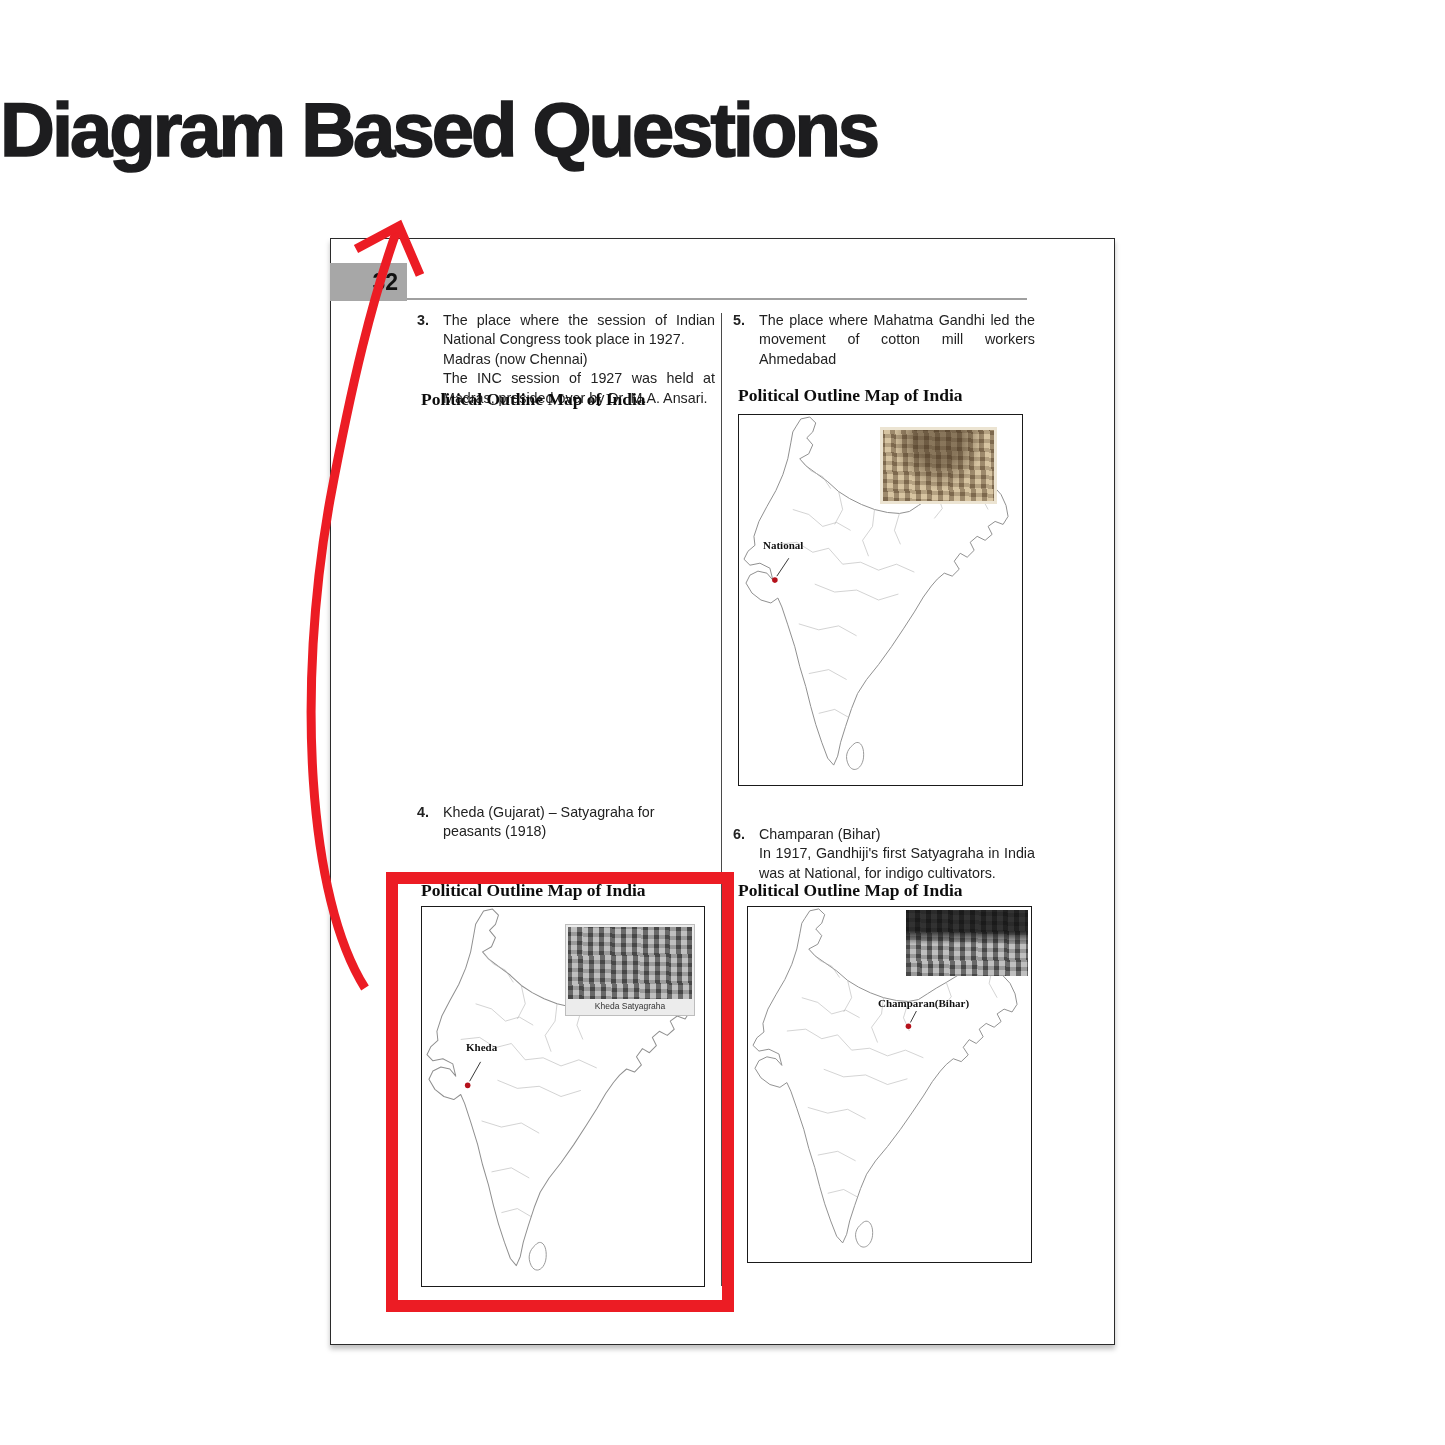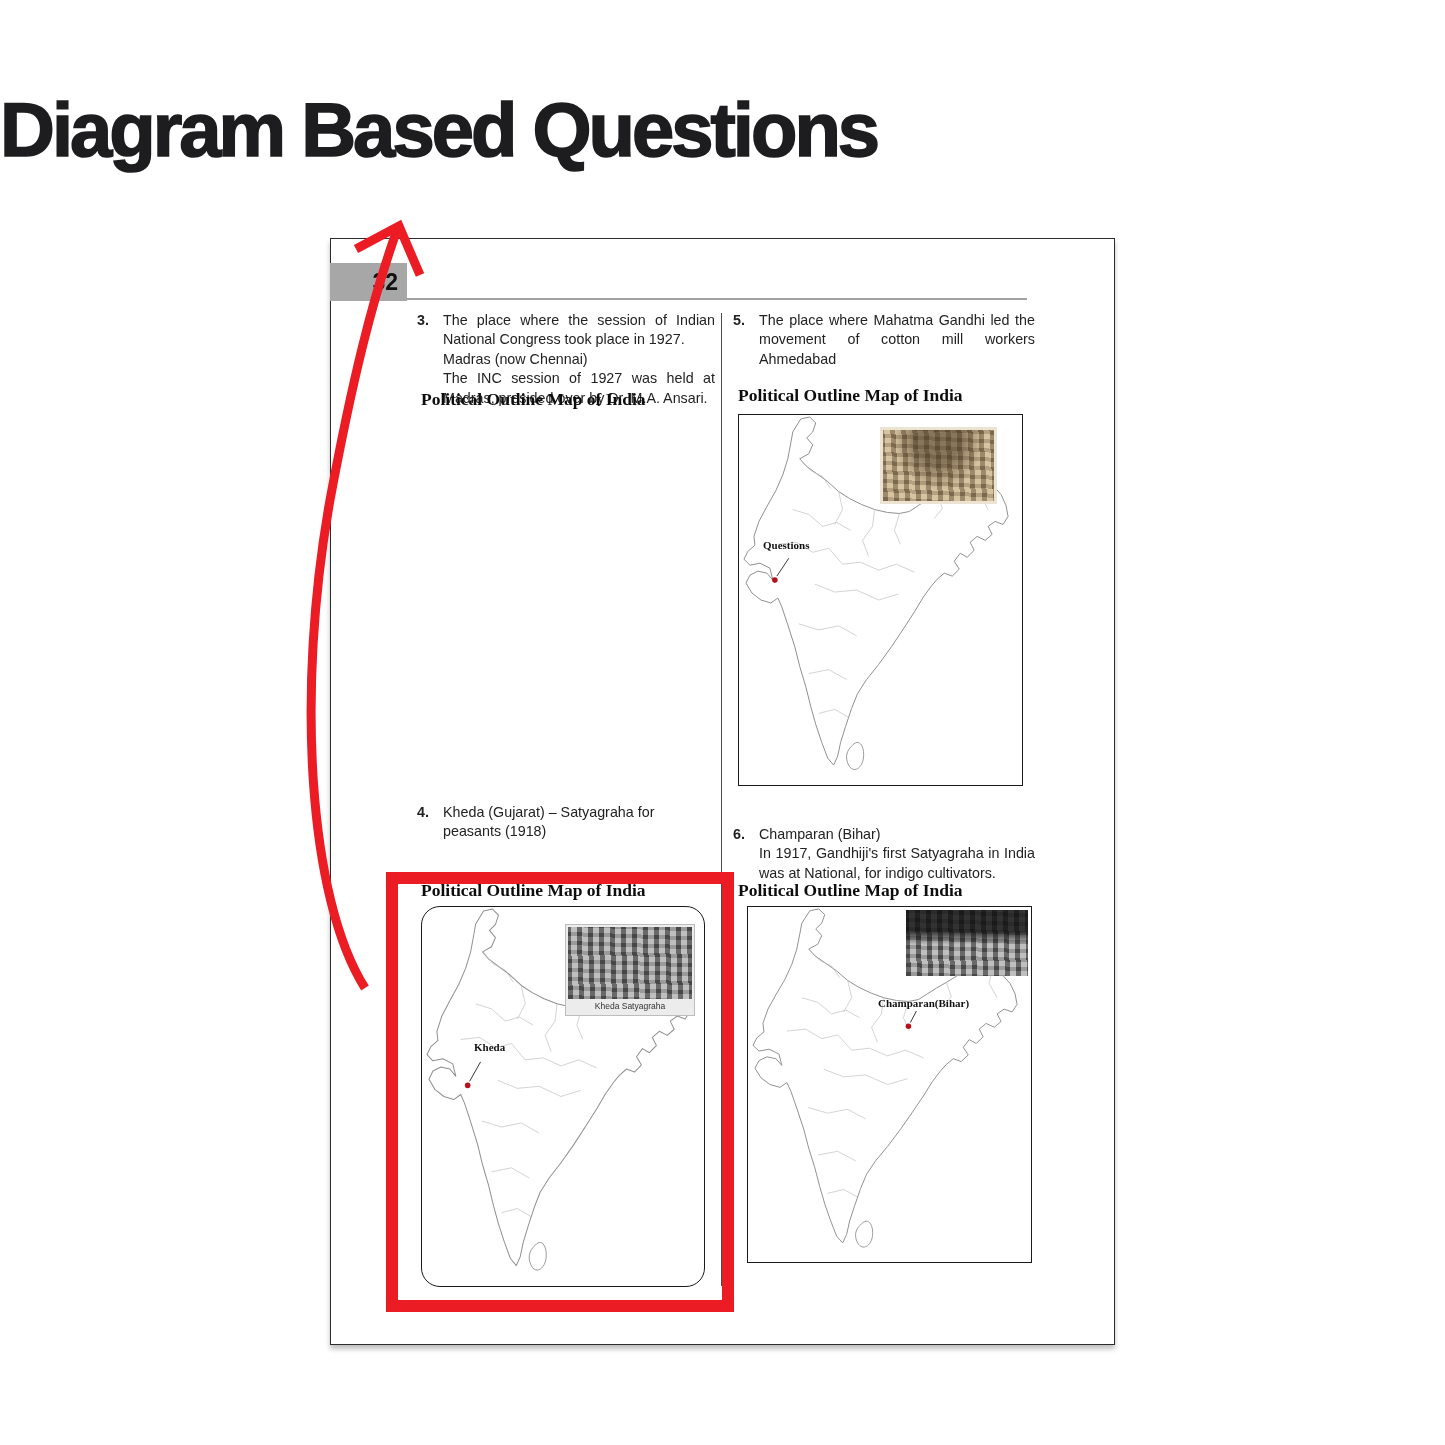--- a/index.html
+++ b/index.html
@@ -34,21 +34,21 @@
   
   .map-title{position:absolute;font-family:"Liberation Serif",serif;font-weight:bold;
        font-size:17.5px;color:#0d0d0d;}
   .mt1{left:90px;top:150px;width:284px;}
   .mt2{left:90px;top:641px;width:284px;}
   .mt3{left:407px;top:146px;width:285px;}
   .mt4{left:407px;top:641px;width:285px;}
 
   .map-box{position:absolute;border:1.6px solid #1a1a1a;background:#fff;box-sizing:border-box;}
   .mb1{left:90px;top:179px;width:284px;height:370px;}
-  .mb2{left:90px;top:667px;width:284px;height:381px;border-radius:19px;}
+  .mb2{left:90px;top:667px;width:284px;height:381px;}
   .mb3{left:407px;top:175px;width:285px;height:372px;}
   .mb4{left:407px;top:667px;width:285px;height:357px;margin-left:9px;}
   .map-svg{position:absolute;left:0;top:0;width:100%;height:100%;}
 
   .city-label{position:absolute;font-family:"Liberation Serif",serif;font-weight:bold;
        font-size:11px;color:#111;white-space:nowrap;}
 
   
   .photo{position:absolute;box-sizing:border-box;}
   .photo.sepia{
@@ -162,31 +162,31 @@
     <div class="map-box mb2">
       <svg class="map-svg" viewBox="0 0 284 372" preserveAspectRatio="none">
         <use href="#india-outline"></use>
         <line x1="48" y1="171" x2="59" y2="152" stroke="#222" stroke-width="0.9"></line>
         <circle cx="46" cy="175" r="2.8" fill="#b5111b"></circle>
       </svg>
       <div class="photo-card">
         <div class="photo bw ph2"></div>
         <div class="caption">Kheda Satyagraha</div>
       </div>
-      <div class="city-label" style="left:52px;top:134px;">Kheda</div>
+      <div class="city-label" style="left:44px;top:134px;">Kheda</div>
     </div>
 
     <div class="map-box mb3">
       <svg class="map-svg" viewBox="0 0 284 372" preserveAspectRatio="none">
         <use href="#india-outline"></use>
         <line x1="38" y1="162" x2="50" y2="144" stroke="#222" stroke-width="0.9"></line>
         <circle cx="36" cy="166" r="2.8" fill="#b5111b"></circle>
       </svg>
       <div class="photo sepia ph3"></div>
-      <div class="city-label" style="left:24px;top:124px;">Questions</div>
+      <div class="city-label" style="left:24px;top:124px;">National</div>
     </div>
 
     <div class="map-box mb4">
       <svg class="map-svg" viewBox="0 0 284 372" preserveAspectRatio="none">
         <use href="#india-outline"></use>
         <line x1="163" y1="121" x2="169" y2="109" stroke="#222" stroke-width="0.9"></line>
         <circle cx="161" cy="125" r="2.8" fill="#b5111b"></circle>
       </svg>
       <div class="photo bw darktop ph4"></div>
       <div class="city-label" style="left:130px;top:90px;">Champaran(Bihar)</div>

